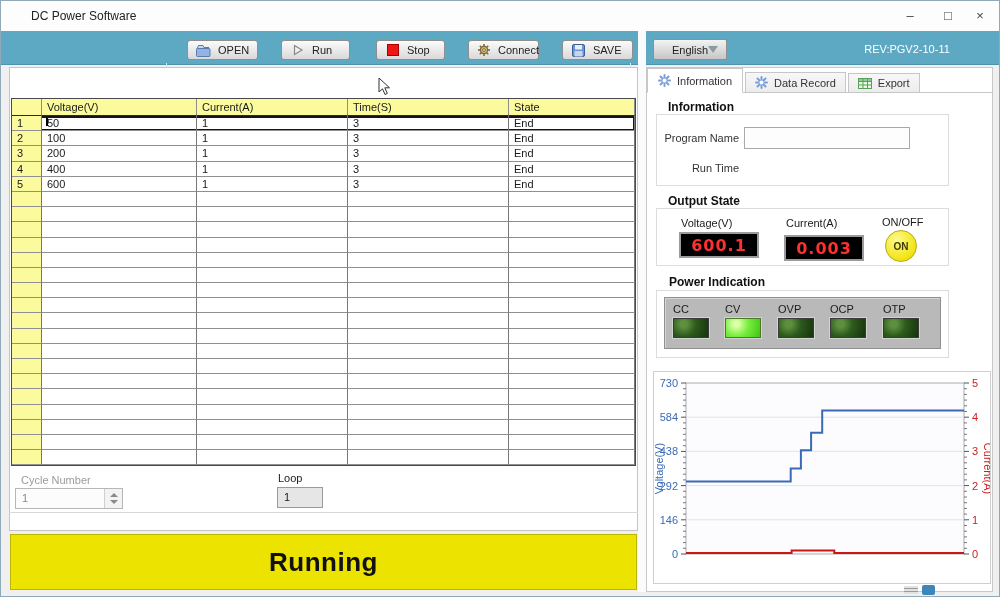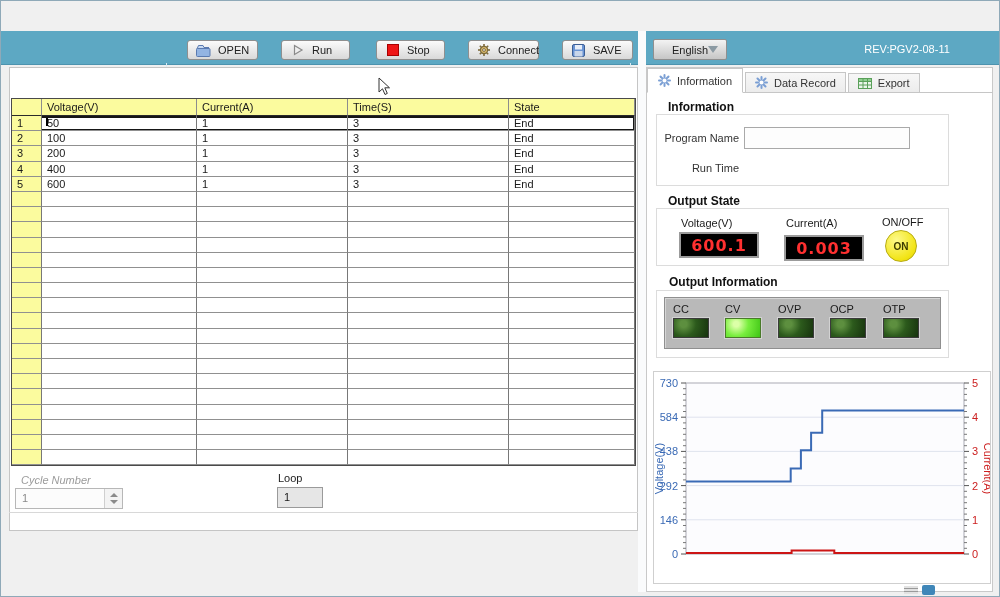--- a/index.html
+++ b/index.html
@@ -30,21 +30,21 @@
   #program-table{position:absolute;left:10px;top:97px;width:625px;box-sizing:border-box;border:1px solid #4a4a4a;background:#fff;}
   .trow{display:flex;height:15.2px;position:relative;}
   .trow.thead{height:17px;}
   .tcell{box-sizing:border-box;border-right:1px solid #787878;border-bottom:1px solid #909090;padding-left:5px;
     font-size:11px;line-height:14.5px;overflow:hidden;white-space:nowrap;}
   .thead .tcell{background:#fbfb9e;line-height:16px;border-bottom:1px solid #2a2a2a;border-right:1px solid #8d8d8d;}
   .tcell.rn{background:#fbfb9e;}
   .trow.current{box-shadow:inset 0 0 0 2px #161616;z-index:2;}
   .caret{position:absolute;left:34px;top:2px;width:2px;height:8px;background:#000;}
   
-  .cycle-label{position:absolute;left:20px;top:473px;color:#9b9b9b;font-style:italic;}
+  .cycle-label{position:absolute;left:20px;top:473px;color:#9b9b9b;}
   .cycle-spin{position:absolute;left:14px;top:487px;width:108px;height:21px;box-sizing:border-box;background:#fcfcfc;border:1px solid #b7b7b7;}
   .cycle-spin .val{position:absolute;left:6px;top:3px;color:#8a8a8a;}
   .spin-btns{position:absolute;right:0;top:0;width:17px;height:100%;border-left:1px solid #cfcfcf;background:#f3f3f3;}
   .spin-up,.spin-dn{position:absolute;left:5px;width:0;height:0;border-left:4px solid transparent;border-right:4px solid transparent;}
   .spin-up{top:4px;border-bottom:4px solid #8a8a8a;}
   .spin-dn{bottom:4px;border-top:4px solid #8a8a8a;}
   .loop-label{position:absolute;left:277px;top:471px;color:#222;}
   .loop-input{position:absolute;left:276px;top:486px;width:46px;height:21px;box-sizing:border-box;background:#e6e6e6;border:1px solid #9a9a9a;line-height:19px;padding-left:6px;}
   
   .banner{position:absolute;left:9px;top:533px;width:627px;height:56px;box-sizing:border-box;background:#ece300;border:1px solid #beb500;
@@ -81,20 +81,28 @@
   
   .cursor{position:absolute;left:377px;top:76px;z-index:9;}
   .peek1{position:absolute;left:903px;top:585px;width:14px;height:8px;background:repeating-linear-gradient(#e2e2e2 0 2px,#9a9a9a 2px 3px);}
   .peek2{position:absolute;left:921px;top:584px;width:13px;height:10px;background:#3f86b8;border-radius:2px;}
 </style>
 </head>
 <body>
 
 <div class="window">
 
+  <div class="titlebar">
+    <span class="title">DC Power Software</span>
+    <span class="winctl">
+      <span class="ctl-min">–</span>
+      <span class="ctl-max">□</span>
+      <span class="ctl-close">×</span>
+    </span>
+  </div>
 
   <div class="toolbar">
     <div class="tb-sep" style="left:165px"></div>
     <div class="tb-sep" style="left:629px"></div>
   </div>
   <div id="toolbar-buttons">
       <div class="tb-btn" style="left: 186px; width: 71px;">
         <span class="ic">
           <svg width="15" height="13" viewBox="0 0 15 13">
             <path d="M1 5 L2.5 1.5 h4.5 l1 2 h5" fill="#c8daf2" stroke="#5a7ab0"></path>
@@ -142,21 +150,21 @@
             <rect x="2.5" y="7" width="8" height="5.5" fill="#c9d6ea"></rect>
           </svg>
         </span>
         <span>SAVE</span>
       </div>
     </div>
   <div class="lang-btn">
     <span class="lbl">English</span>
     <span class="tri"></span>
   </div>
-  <div class="rev">REV:PGV2-08-11</div>
+  <div class="rev">REV:PGV2-10-11</div>
 
   <div class="panel-gap"></div>
   <div class="left-panel"></div>
 
   <div id="program-table">
       <div class="trow thead">
         <div class="tcell rn" style="width: 30px;"></div>
         <div class="tcell" style="width: 155px;">Voltage(V)</div>
         <div class="tcell" style="width: 151px;">Current(A)</div>
         <div class="tcell" style="width: 161px;">Time(S)</div>
@@ -331,20 +339,21 @@
     <span class="val">1</span>
     <span class="spin-btns">
       <span class="spin-up"></span>
       <span class="spin-dn"></span>
     </span>
   </div>
   <div class="loop-label">Loop</div>
   <div class="loop-input">1</div>
   <div class="left-hr"></div>
 
+  <div class="banner">Running</div>
 
   <div class="right-panel"></div>
   <div class="tab-underline"></div>
   <div id="tab-strip">
       <div class="tab active">
         <span class="tab-ic">
           <svg width="13" height="13" viewBox="0 0 13 13">
             <g stroke="#7b9fd4" stroke-width="2" stroke-linecap="round">
               <line x1="6.5" y1="1" x2="6.5" y2="12"></line>
               <line x1="1" y1="6.5" x2="12" y2="6.5"></line>
@@ -392,21 +401,21 @@
 
   <div class="sect-h" style="left:667px;top:193px">Output State</div>
   <div class="gbox" style="left:655px;top:207px;width:293px;height:58px"></div>
   <div style="position:absolute;left:680px;top:216px">Voltage(V)</div>
   <div class="lcd" style="left:678px;top:231px">600.1</div>
   <div style="position:absolute;left:785px;top:216px">Current(A)</div>
   <div class="lcd" style="left:783px;top:234px">0.003</div>
   <div style="position:absolute;left:881px;top:215px">ON/OFF</div>
   <div class="onbtn" style="left:884px;top:229px">ON</div>
 
-  <div class="sect-h" style="left:668px;top:274px">Output Information</div>
+  <div class="sect-h" style="left:668px;top:274px">Power Indication</div>
   <div class="gbox" style="left:655px;top:289px;width:293px;height:68px"></div>
   <div class="led-box" id="led-panel">
       <div class="led-label" style="left: 8px;">CC</div>
       <div class="led" style="left: 8px;"></div>
       <div class="led-label" style="left: 60px;">CV</div>
       <div class="led on" style="left: 60px;"></div>
       <div class="led-label" style="left: 113px;">OVP</div>
       <div class="led" style="left: 113px;"></div>
       <div class="led-label" style="left: 165px;">OCP</div>
       <div class="led" style="left: 165px;"></div>

